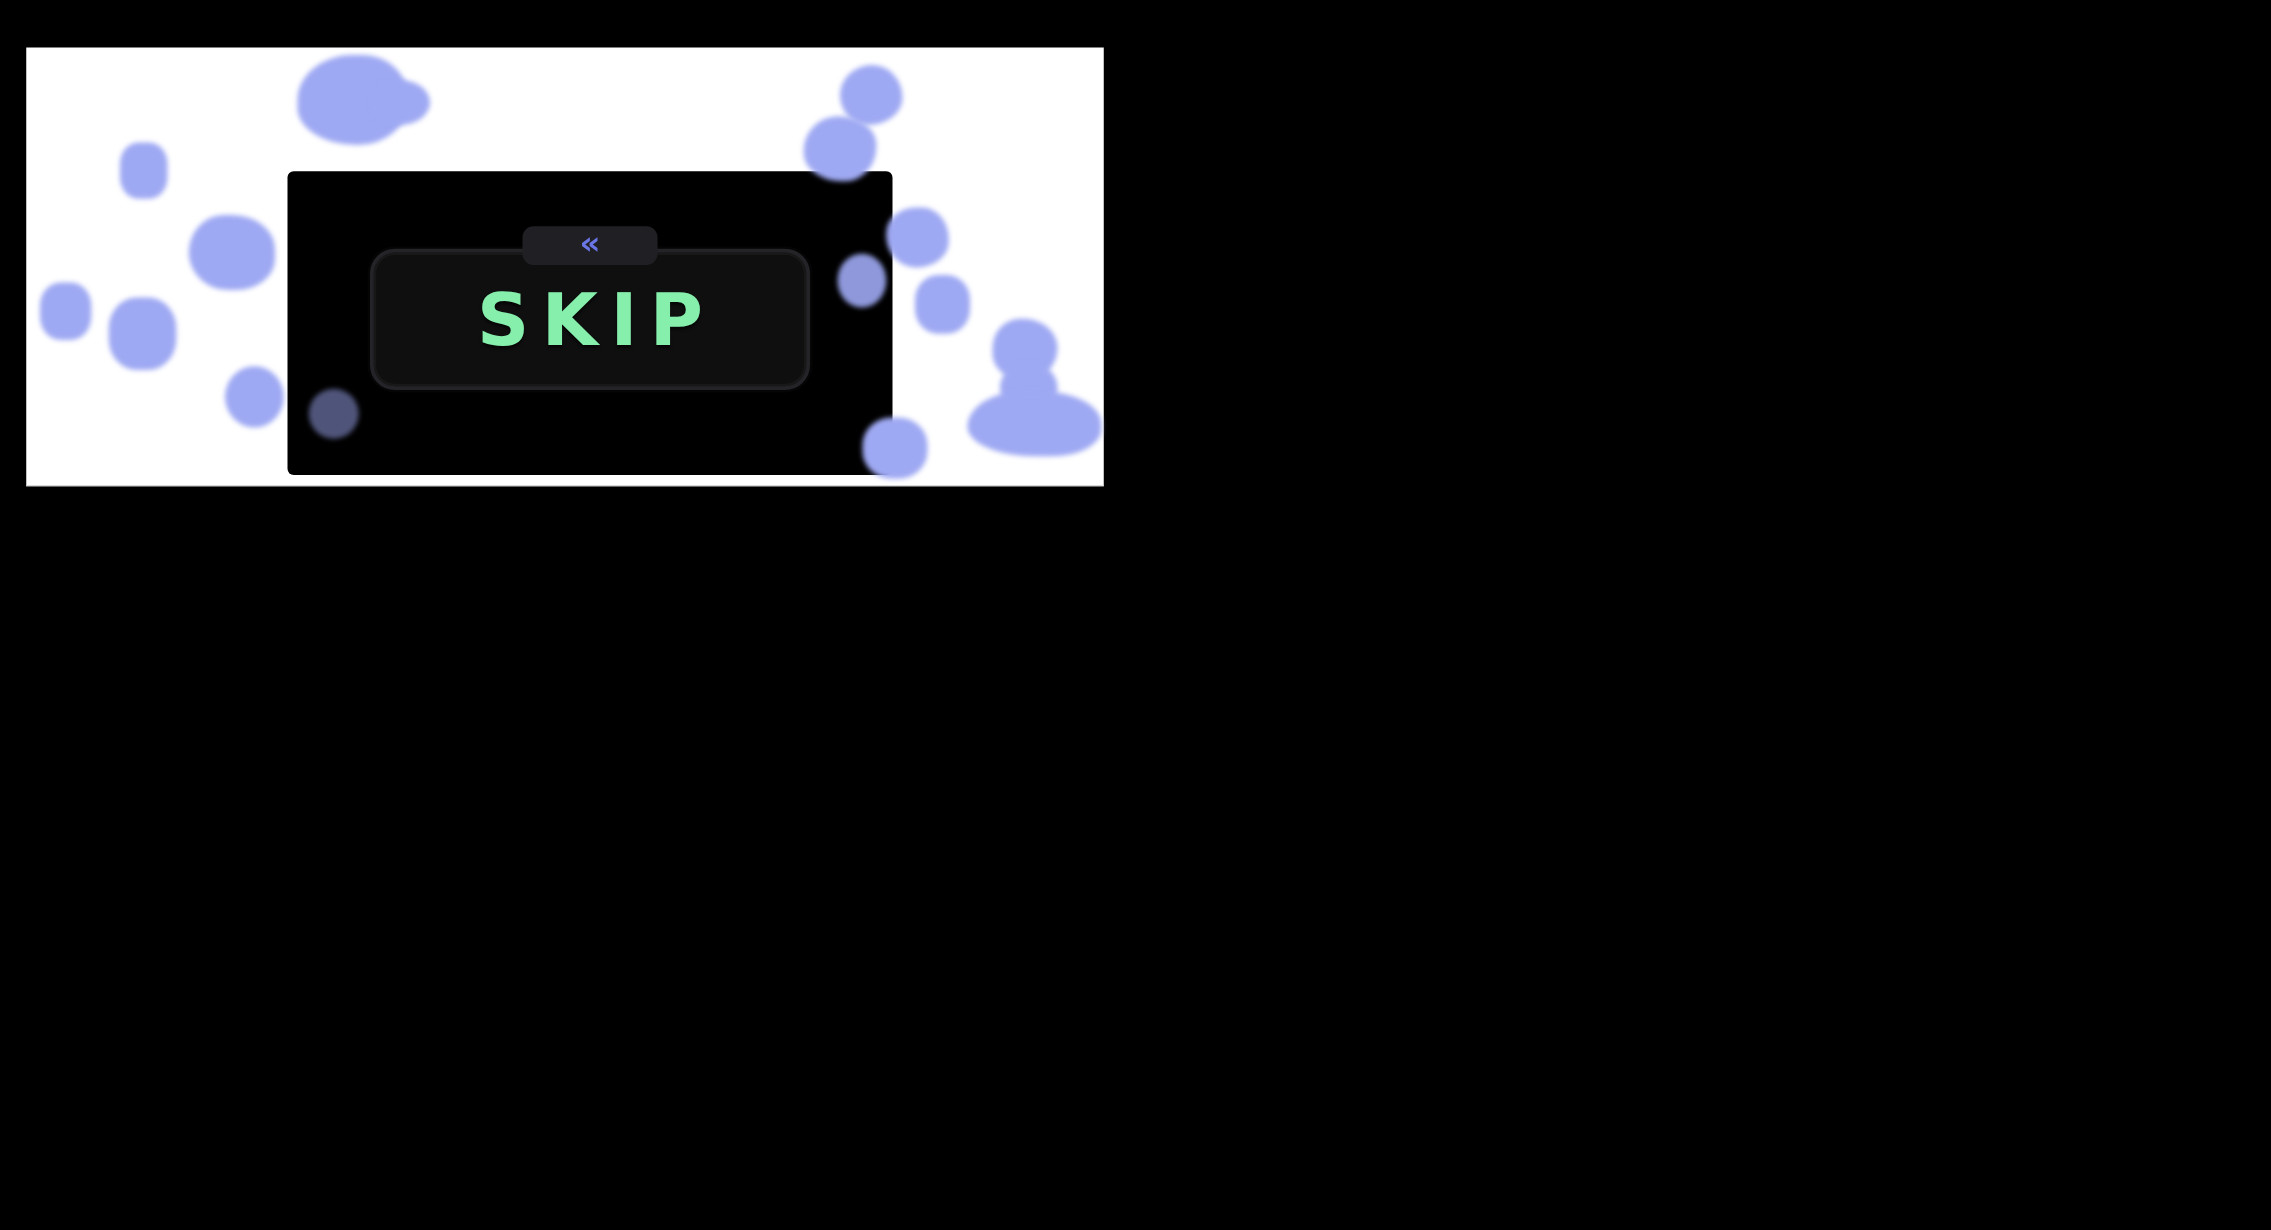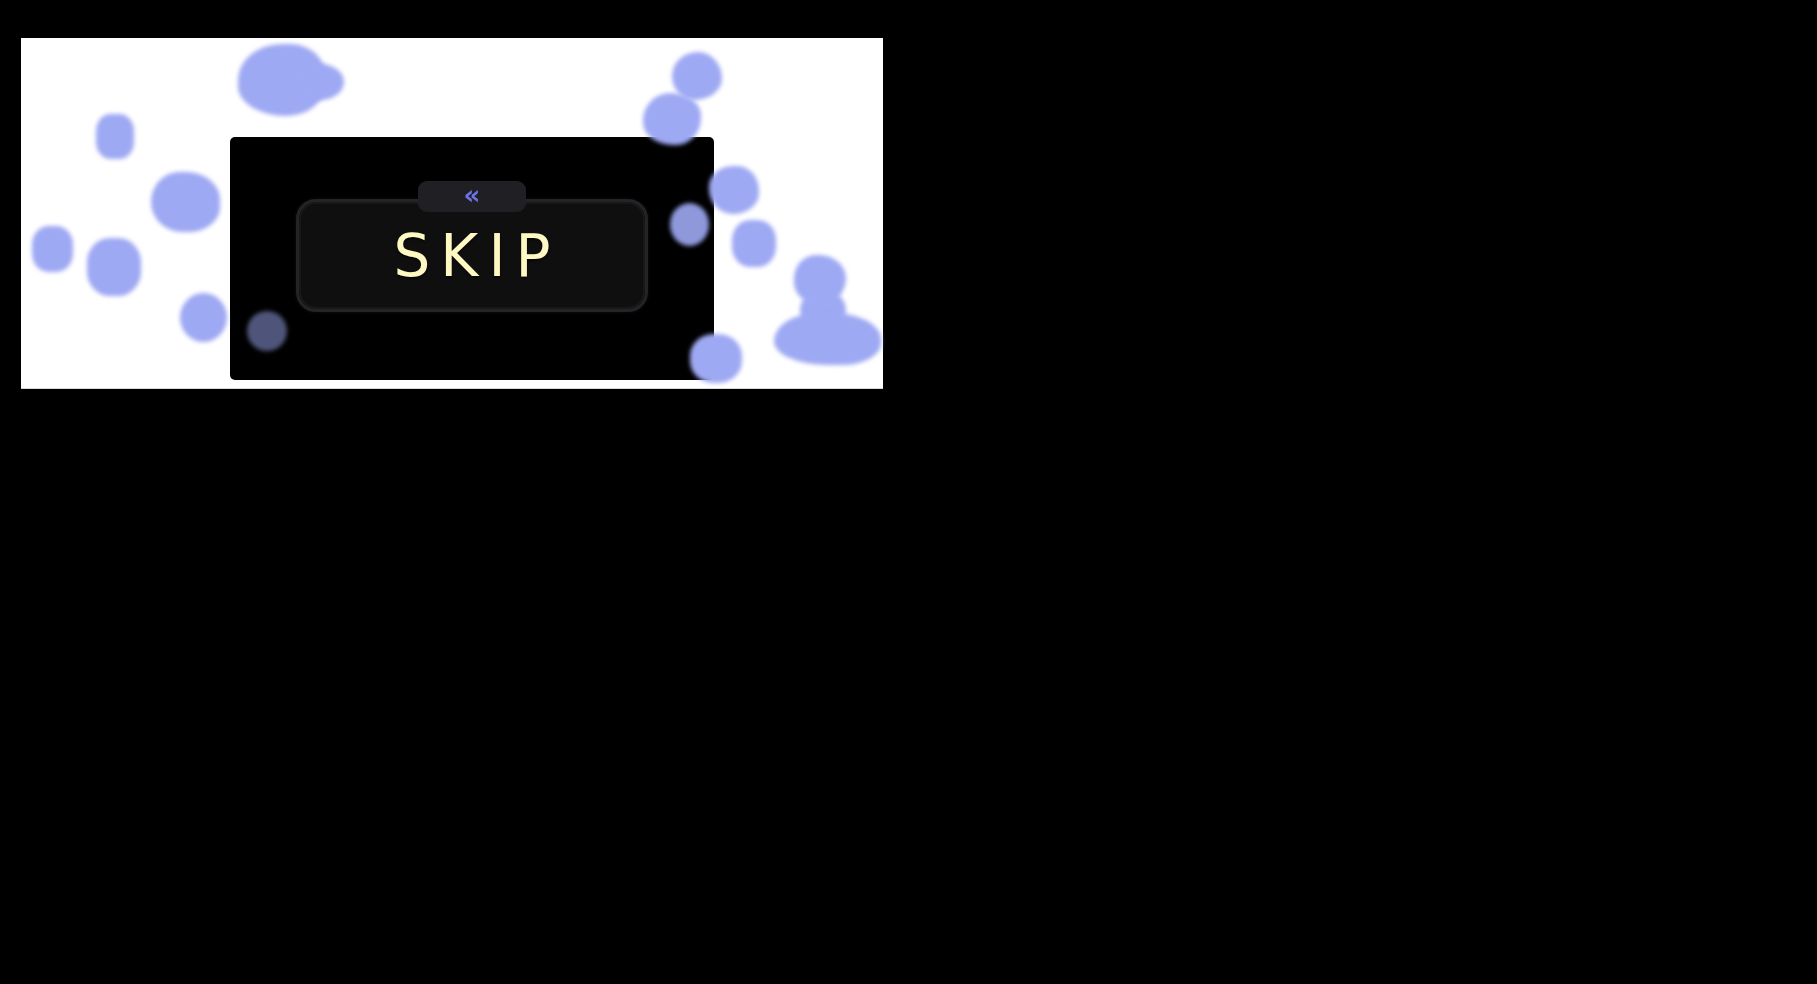--- a/index.html
+++ b/index.html
@@ -67,23 +67,23 @@
     border-radius: 20px;
     box-shadow: inset 0 0 0 2px rgba(255,255,255,0.04), 0 0 0 2px rgba(255,255,255,0.02);
     display: flex;
     align-items: center;
     justify-content: center;
     z-index: 3;
     cursor: pointer;
     box-sizing: border-box;
   }
   .skip-label {
-    color: #fef9c3;
+    color: #86efac;
     font-size: 58px;
-    font-weight: 400;
+    font-weight: 700;
     letter-spacing: 10px;
     padding-left: 10px; 
     text-shadow: 0 2px 2px rgba(0,0,0,0.55);
     user-select: none;
   }
   .blob-layer {
     position: absolute;
     left: 0;
     top: 0;
     width: 100%;

